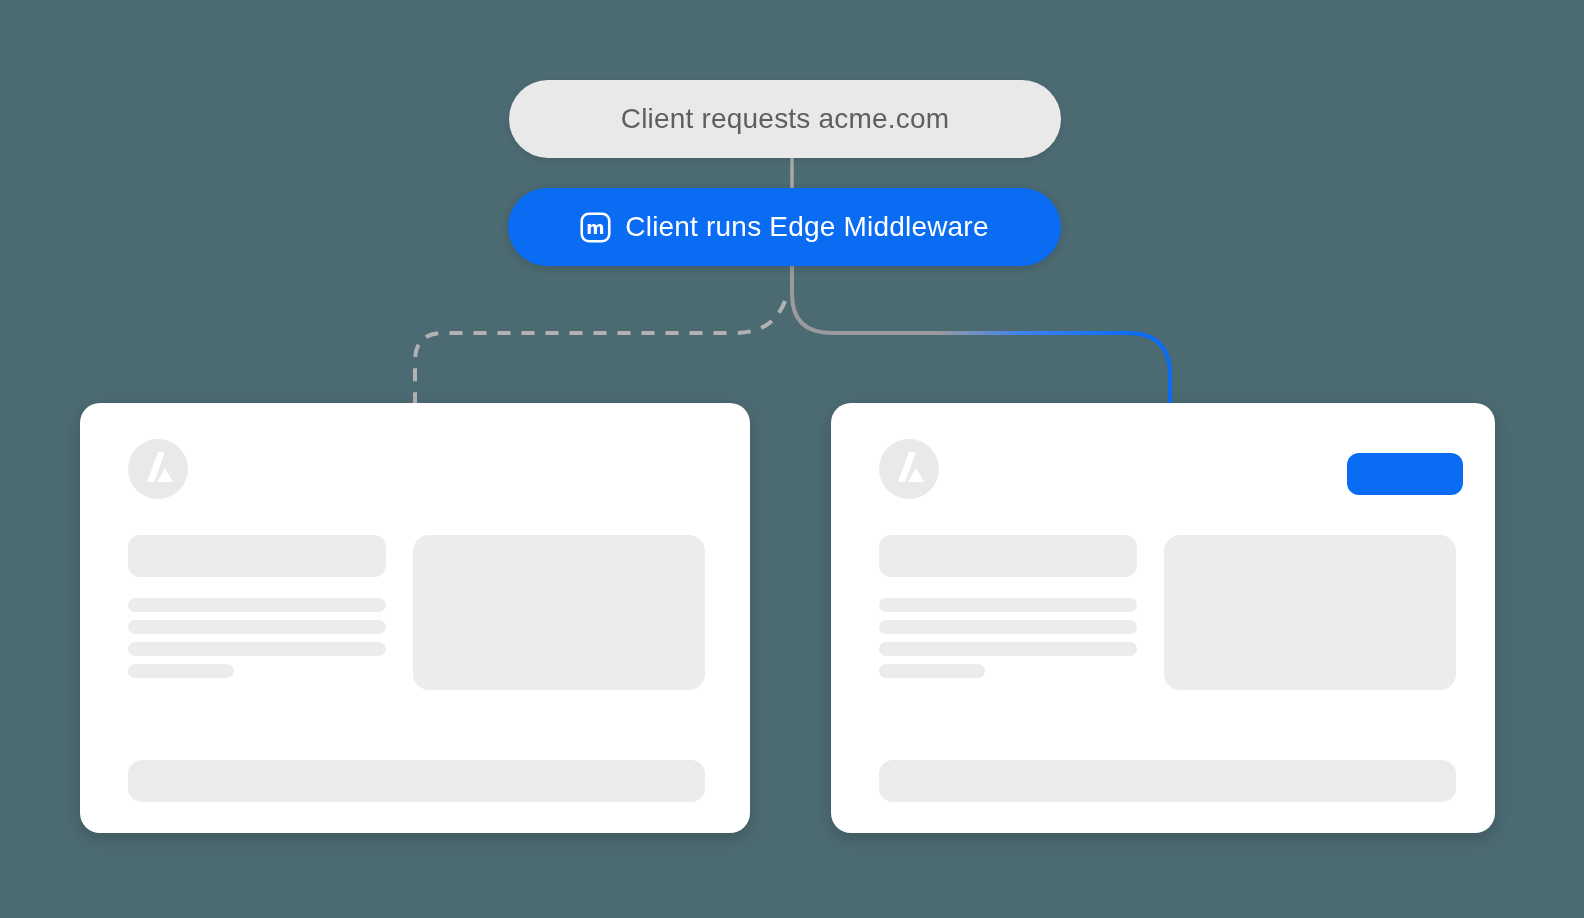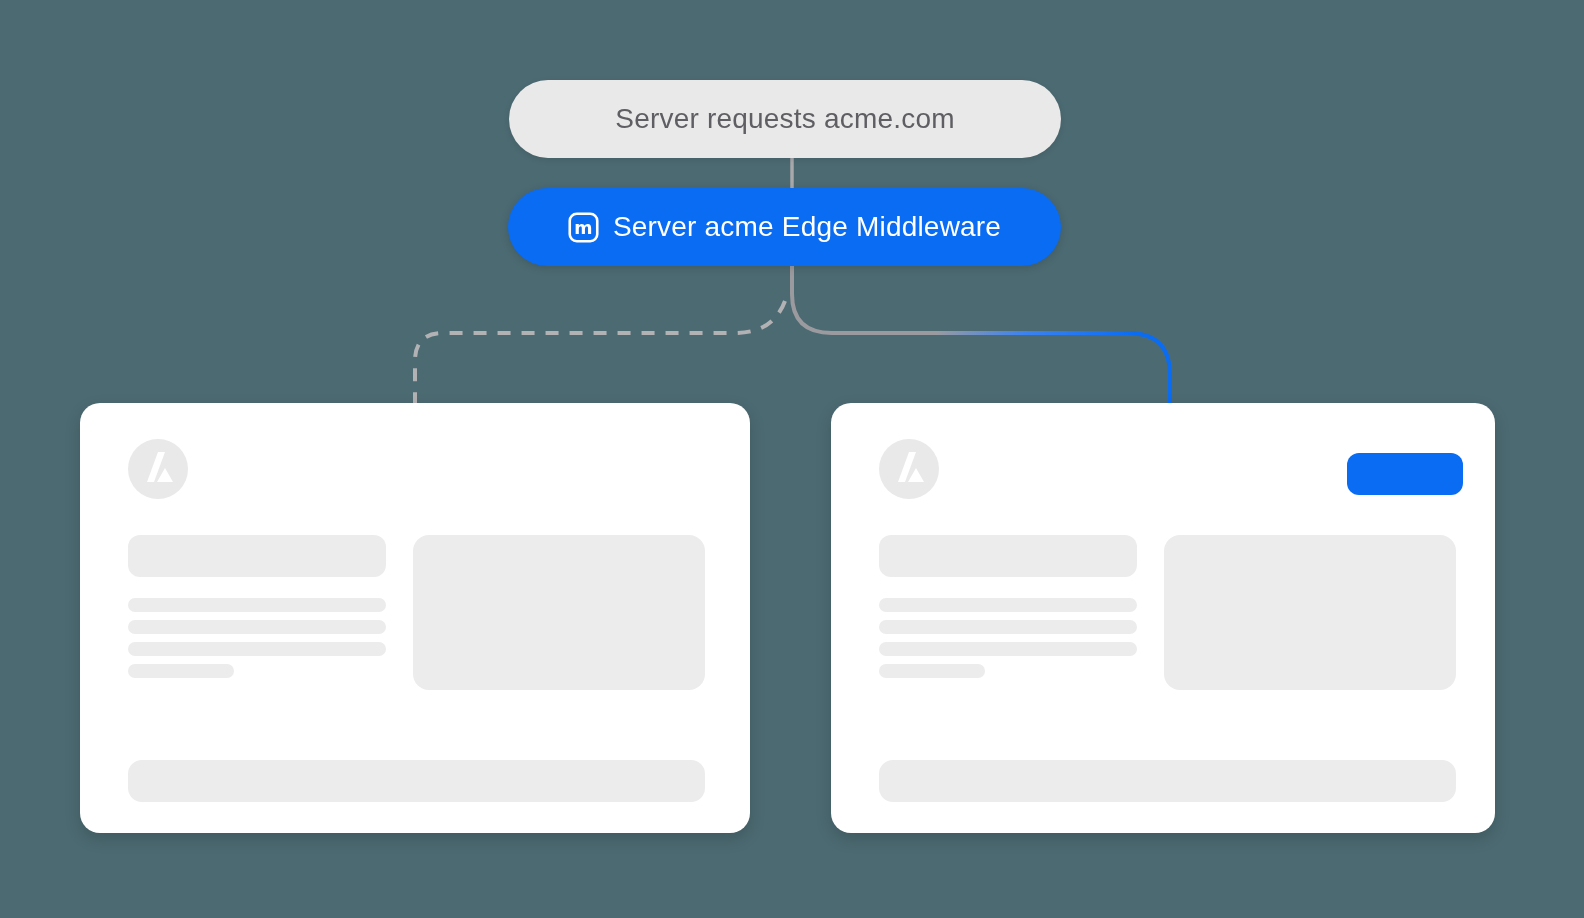--- a/index.html
+++ b/index.html
@@ -94,29 +94,29 @@
     </defs>
 
     <line x1="792" y1="157" x2="792" y2="190" stroke="#a9a9ac" stroke-width="3.5"></line>
 
     <path d="M 792 264 L 792 294 Q 792 333 832 333 L 1128 333 Q 1170 333 1170 375 L 1170 405" fill="none" stroke="url(#grayToBlue)" stroke-width="4"></path>
 
     <path d="M 785 301 Q 773 333 735 333 L 443 333 Q 415 333 415 361 L 415 405" fill="none" stroke="#b2b2b5" stroke-width="4" stroke-dasharray="13 11"></path>
   </svg>
 
   <div class="pill pill-client">
-    <span>Server requests acme.com</span>
+    <span>Client requests acme.com</span>
   </div>
 
   <div class="pill pill-middleware">
     <svg class="mw-icon" viewBox="0 0 31 31">
       <rect x="1.75" y="1.75" width="27.5" height="27.5" rx="7" fill="none" stroke="#ffffff" stroke-width="2.6"></rect>
       <text x="15.5" y="22" text-anchor="middle" font-family="DejaVu Sans, sans-serif" font-size="17.5" font-weight="600" fill="#ffffff">m</text>
     </svg>
-    <span>Server acme Edge Middleware</span>
+    <span>Client runs Edge Middleware</span>
   </div>
 
   <div class="card card-left">
     <div class="logo-circle">
       <svg width="60" height="60" viewBox="0 0 60 60">
         <polygon points="30,13 37,13 26,43 19,43" fill="#ffffff"></polygon>
         <polygon points="37,29 45,43 29,43" fill="#ffffff"></polygon>
       </svg>
     </div>
     <div class="ph ph-heading"></div>

